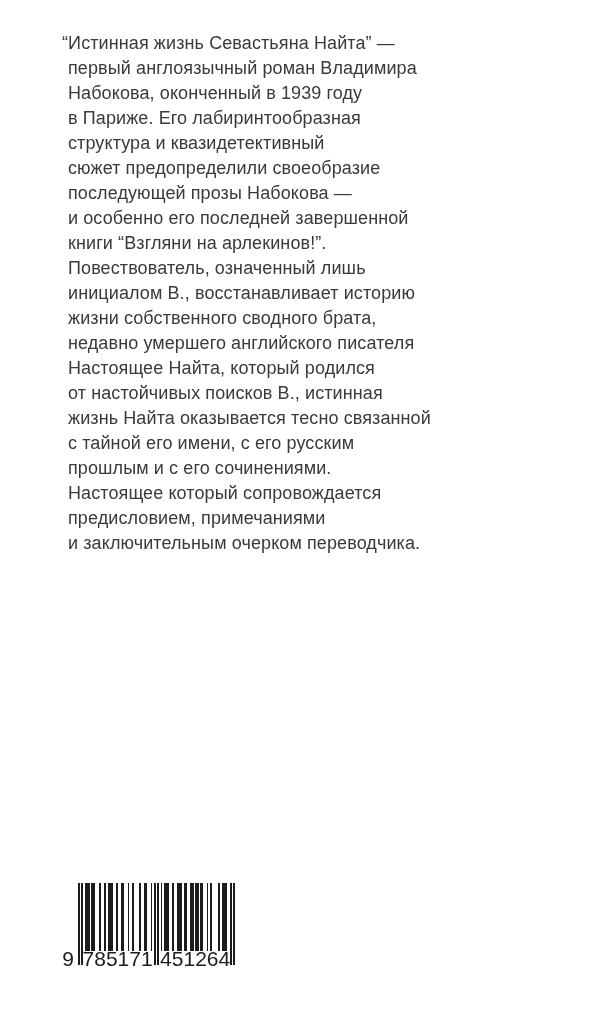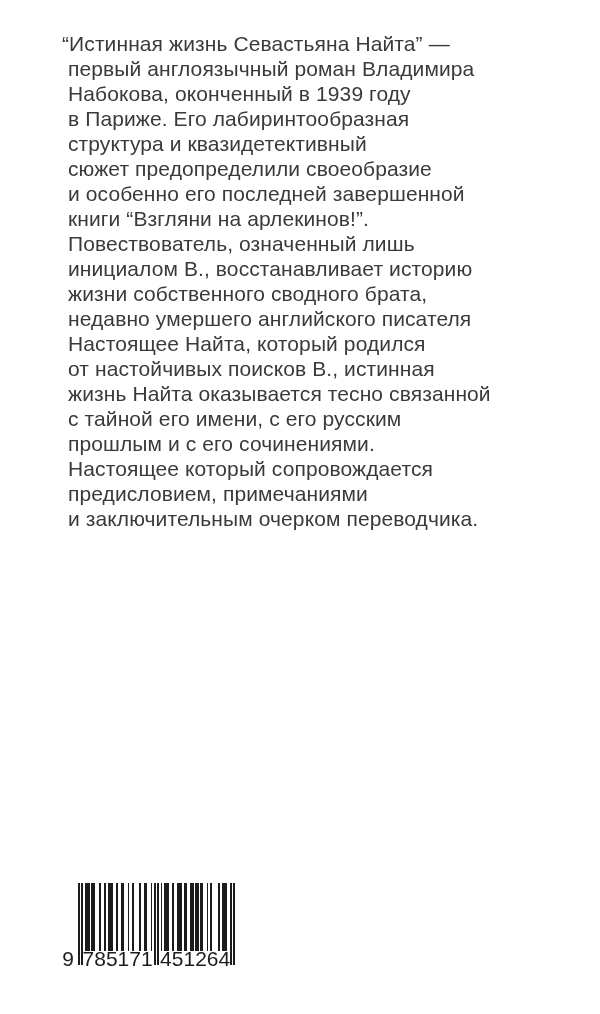--- a/index.html
+++ b/index.html
@@ -17,21 +17,21 @@
   .back-cover {
     position: absolute;
     inset: 0;
     background: #ffffff;
   }
   .annotation {
     position: absolute;
     left: 68px;
     top: 31px;
     width: 470px;
-    font-size: 21px;
+    font-size: 18px;
     line-height: 25px;
     letter-spacing: 0.1px;
     color: #3a3a3a;
     font-weight: 400;
   }
   .annotation .line {
     white-space: nowrap;
   }
   .annotation .line.hang {
     margin-left: -6px;
@@ -52,20 +52,21 @@
 
 <div class="back-cover">
 
   <div class="annotation" style="color: rgb(58, 58, 58);">
       <div class="line hang">“Истинная жизнь Севастьяна Найта” —</div>
       <div class="line">первый англоязычный роман Владимира</div>
       <div class="line">Набокова, оконченный в 1939 году</div>
       <div class="line">в Париже. Его лабиринтообразная</div>
       <div class="line">структура и квазидетективный</div>
       <div class="line">сюжет предопределили своеобразие</div>
+      <div class="line">последующей прозы Набокова —</div>
       <div class="line">и особенно его последней завершенной</div>
       <div class="line">книги “Взгляни на арлекинов!”.</div>
       <div class="line">Повествователь, означенный лишь</div>
       <div class="line">инициалом В., восстанавливает историю</div>
       <div class="line">жизни собственного сводного брата,</div>
       <div class="line">недавно умершего английского писателя</div>
       <div class="line">Настоящее Найта, который родился</div>
       <div class="line">от настойчивых поисков В., истинная</div>
       <div class="line">жизнь Найта оказывается тесно связанной</div>
       <div class="line">с тайной его имени, с его русским</div>

